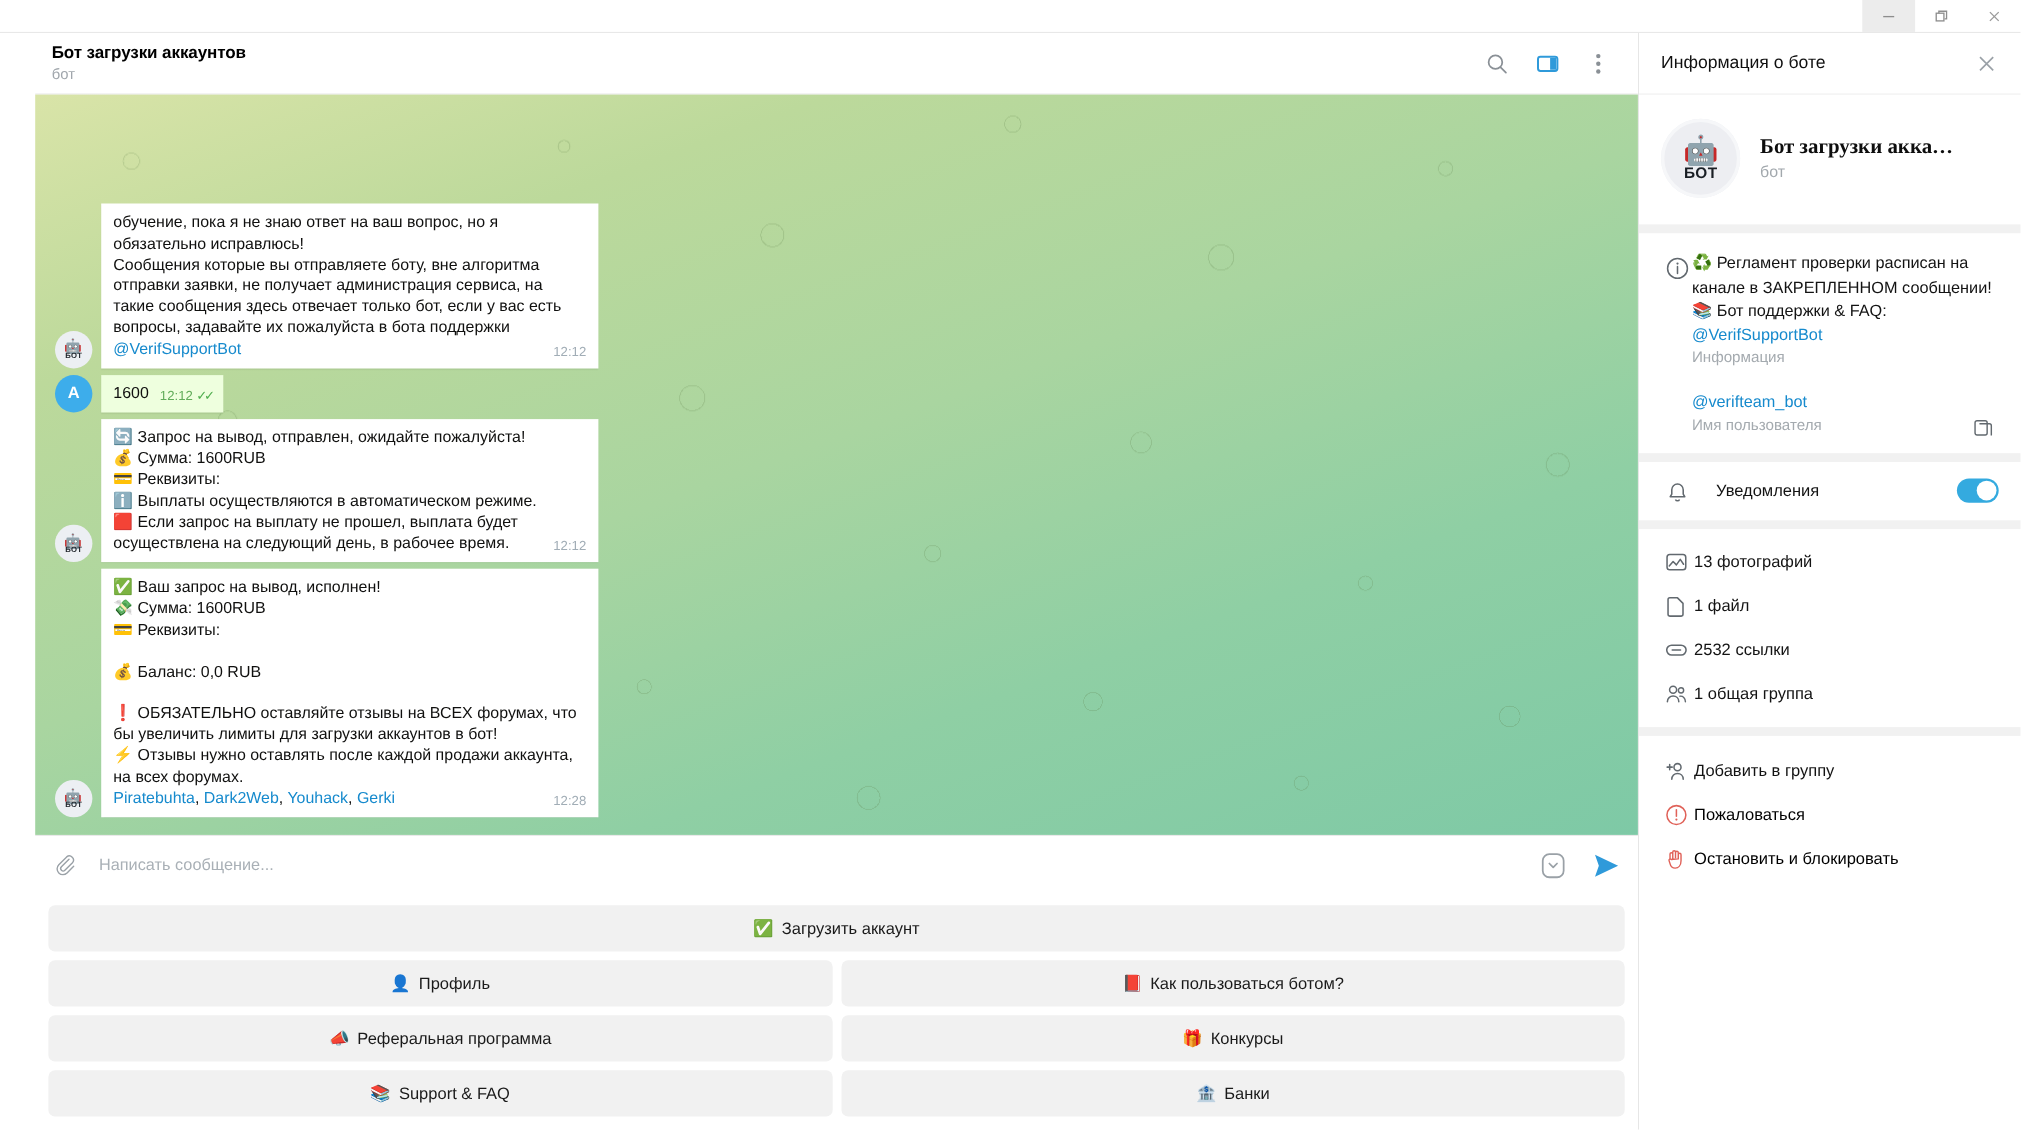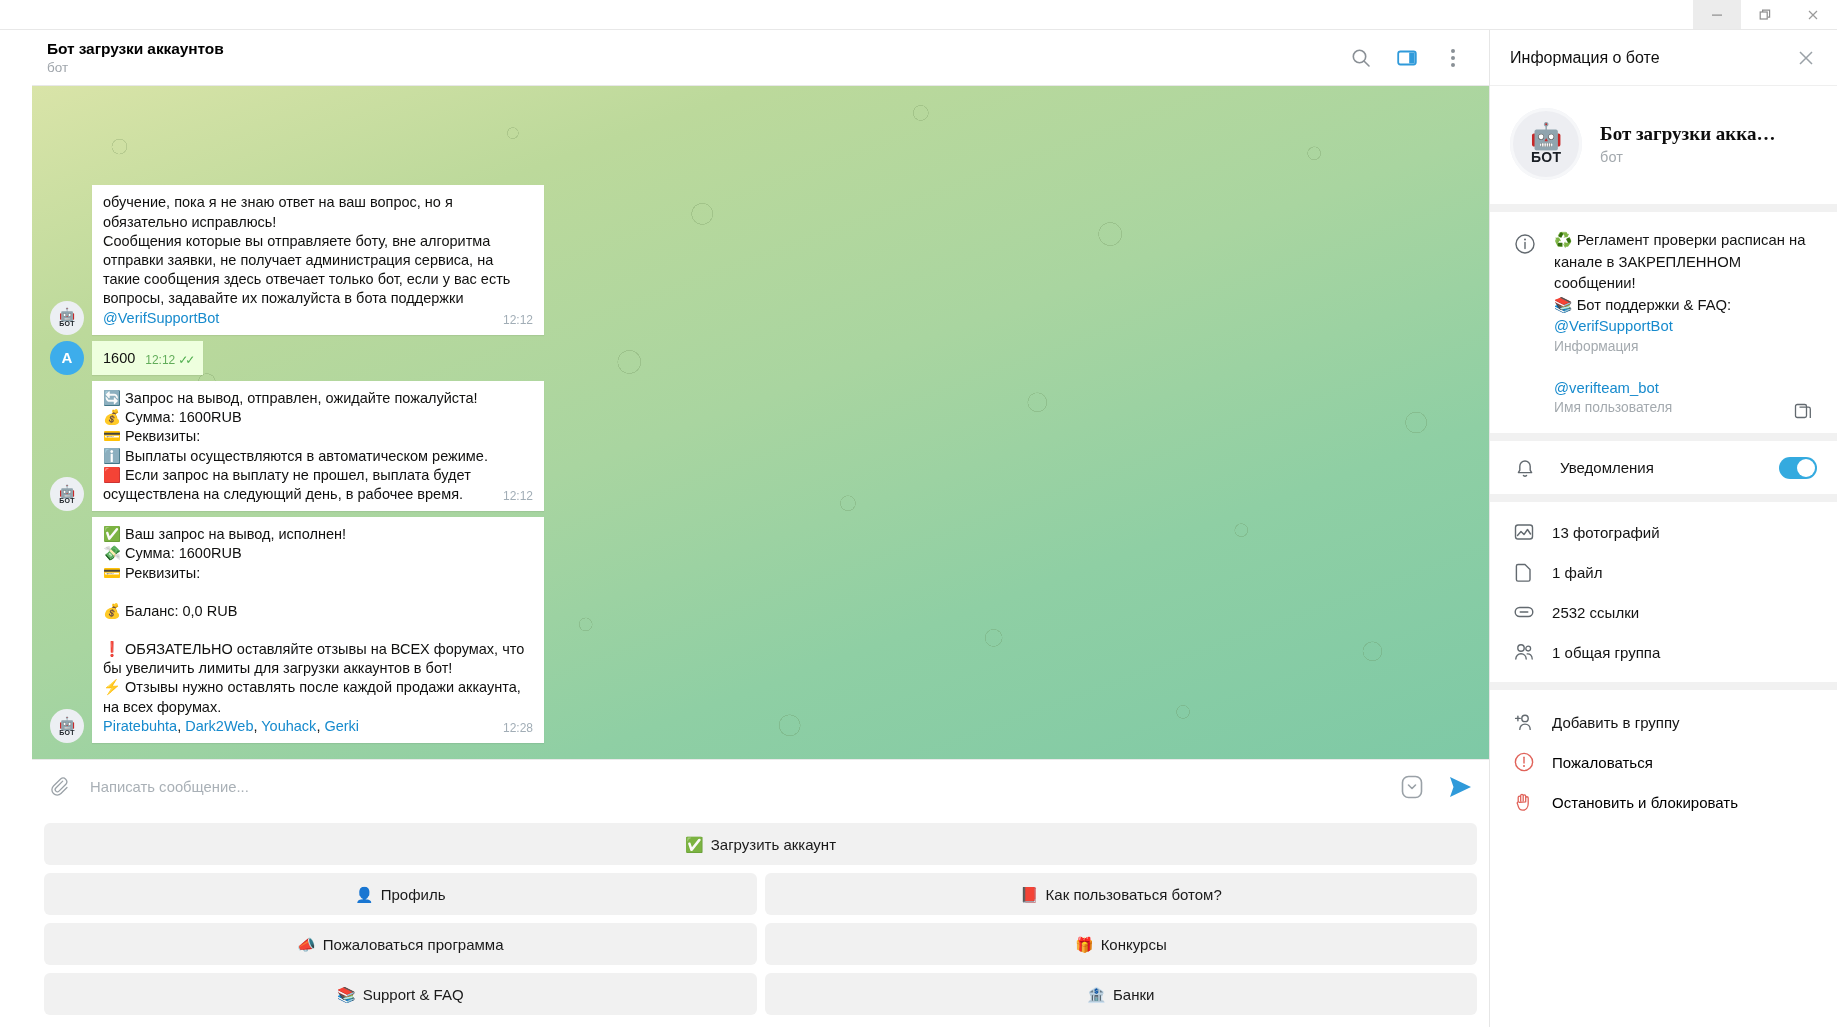--- a/index.html
+++ b/index.html
@@ -138,35 +138,35 @@
     display: flex; flex-direction: column; align-items: center; justify-content: center;
     box-shadow: inset 0 0 0 3px #f6f7f9;
   }
   .rp-ava .face { font-size: 26px; color: #1bbdb4; line-height: 1; }
   .rp-ava .word { font-size: 14px; font-weight: bold; color: #1a1f25; letter-spacing: 0.3px; margin-top: 0px; }
   .rp-names { min-width: 0; }
   .rp-name { font-size: 19px; font-weight: bold; color: #0d0d0d; white-space: nowrap; overflow: hidden; font-family: Liberation Serif, serif; }
   .rp-sub { font-size: 14.5px; color: #a2a8ad; margin-top: 4px; }
 
   .rp-sec { padding: 14px 16px 14px 16px; border-bottom: 8px solid #f1f1f1; }
-  .rp-item { display: flex; gap: 16px; padding: 4px 4px 4px 6px; position: relative; }
+  .rp-item { display: flex; padding: 4px 4px 4px 6px; position: relative; }
   .rp-ico { width: 26px; flex: 0 0 26px; display: flex; justify-content: center; padding-top: 3px; }
   .rp-body { flex: 1; min-width: 0; }
   .rp-main { font-size: 14.8px; line-height: 21.5px; color: #131313; word-wrap: break-word; }
   .rp-main .lnk { color: #168acd; cursor: pointer; }
   .rp-label { font-size: 13.8px; color: #a4aaaf; margin-top: 1px; }
   .rp-copy { position: absolute; right: 6px; top: 26px; width: 24px; height: 24px; display:flex; align-items:center; justify-content:center; cursor: pointer; }
 
   .rp-notif { display: flex; align-items: center; padding: 14px 20px 14px 22px; border-bottom: 8px solid #f1f1f1; gap: 22px; }
   .rp-notif .lbl { flex: 1; font-size: 15px; color: #131313; }
   .toggle { width: 38px; height: 22px; border-radius: 11px; background: #34aadf; position: relative; cursor: pointer; flex: 0 0 38px; }
   .toggle .knob { position: absolute; right: 2px; top: 2px; width: 18px; height: 18px; border-radius: 50%; background: #fff; }
 
   .rp-list { padding: 10px 0 10px 0; border-bottom: 8px solid #f1f1f1; }
-  .rp-lrow { display: flex; align-items: center; gap: 16px; padding: 9px 20px 9px 22px; cursor: pointer; }
+  .rp-lrow { display: flex; align-items: center; gap: 4px; padding: 9px 20px 9px 22px; cursor: pointer; }
   .rp-lrow .lico { width: 24px; flex: 0 0 24px; display: flex; align-items: center; justify-content: center; }
   .rp-lrow .ltext { font-size: 15px; color: #131313; }
   .rp-lrow.danger .ltext { color: #000000; }
   .rp-last { padding: 12px 0 10px 0; }
 
   svg { display: block; }
 </style>
 </head>
 <body>
 
@@ -322,21 +322,21 @@
             <span>Профиль</span>
           </button>
           <button class="kb-btn">
             <span class="emo">📕</span>
             <span>Как пользоваться ботом?</span>
           </button>
         </div>
         <div class="kb-row">
           <button class="kb-btn">
             <span class="emo">📣</span>
-            <span>Пожаловаться программа</span>
+            <span>Реферальная программа</span>
           </button>
           <button class="kb-btn">
             <span class="emo">🎁</span>
             <span>Конкурсы</span>
           </button>
         </div>
         <div class="kb-row">
           <button class="kb-btn">
             <span class="emo">📚</span>
             <span>Support &amp; FAQ</span>

